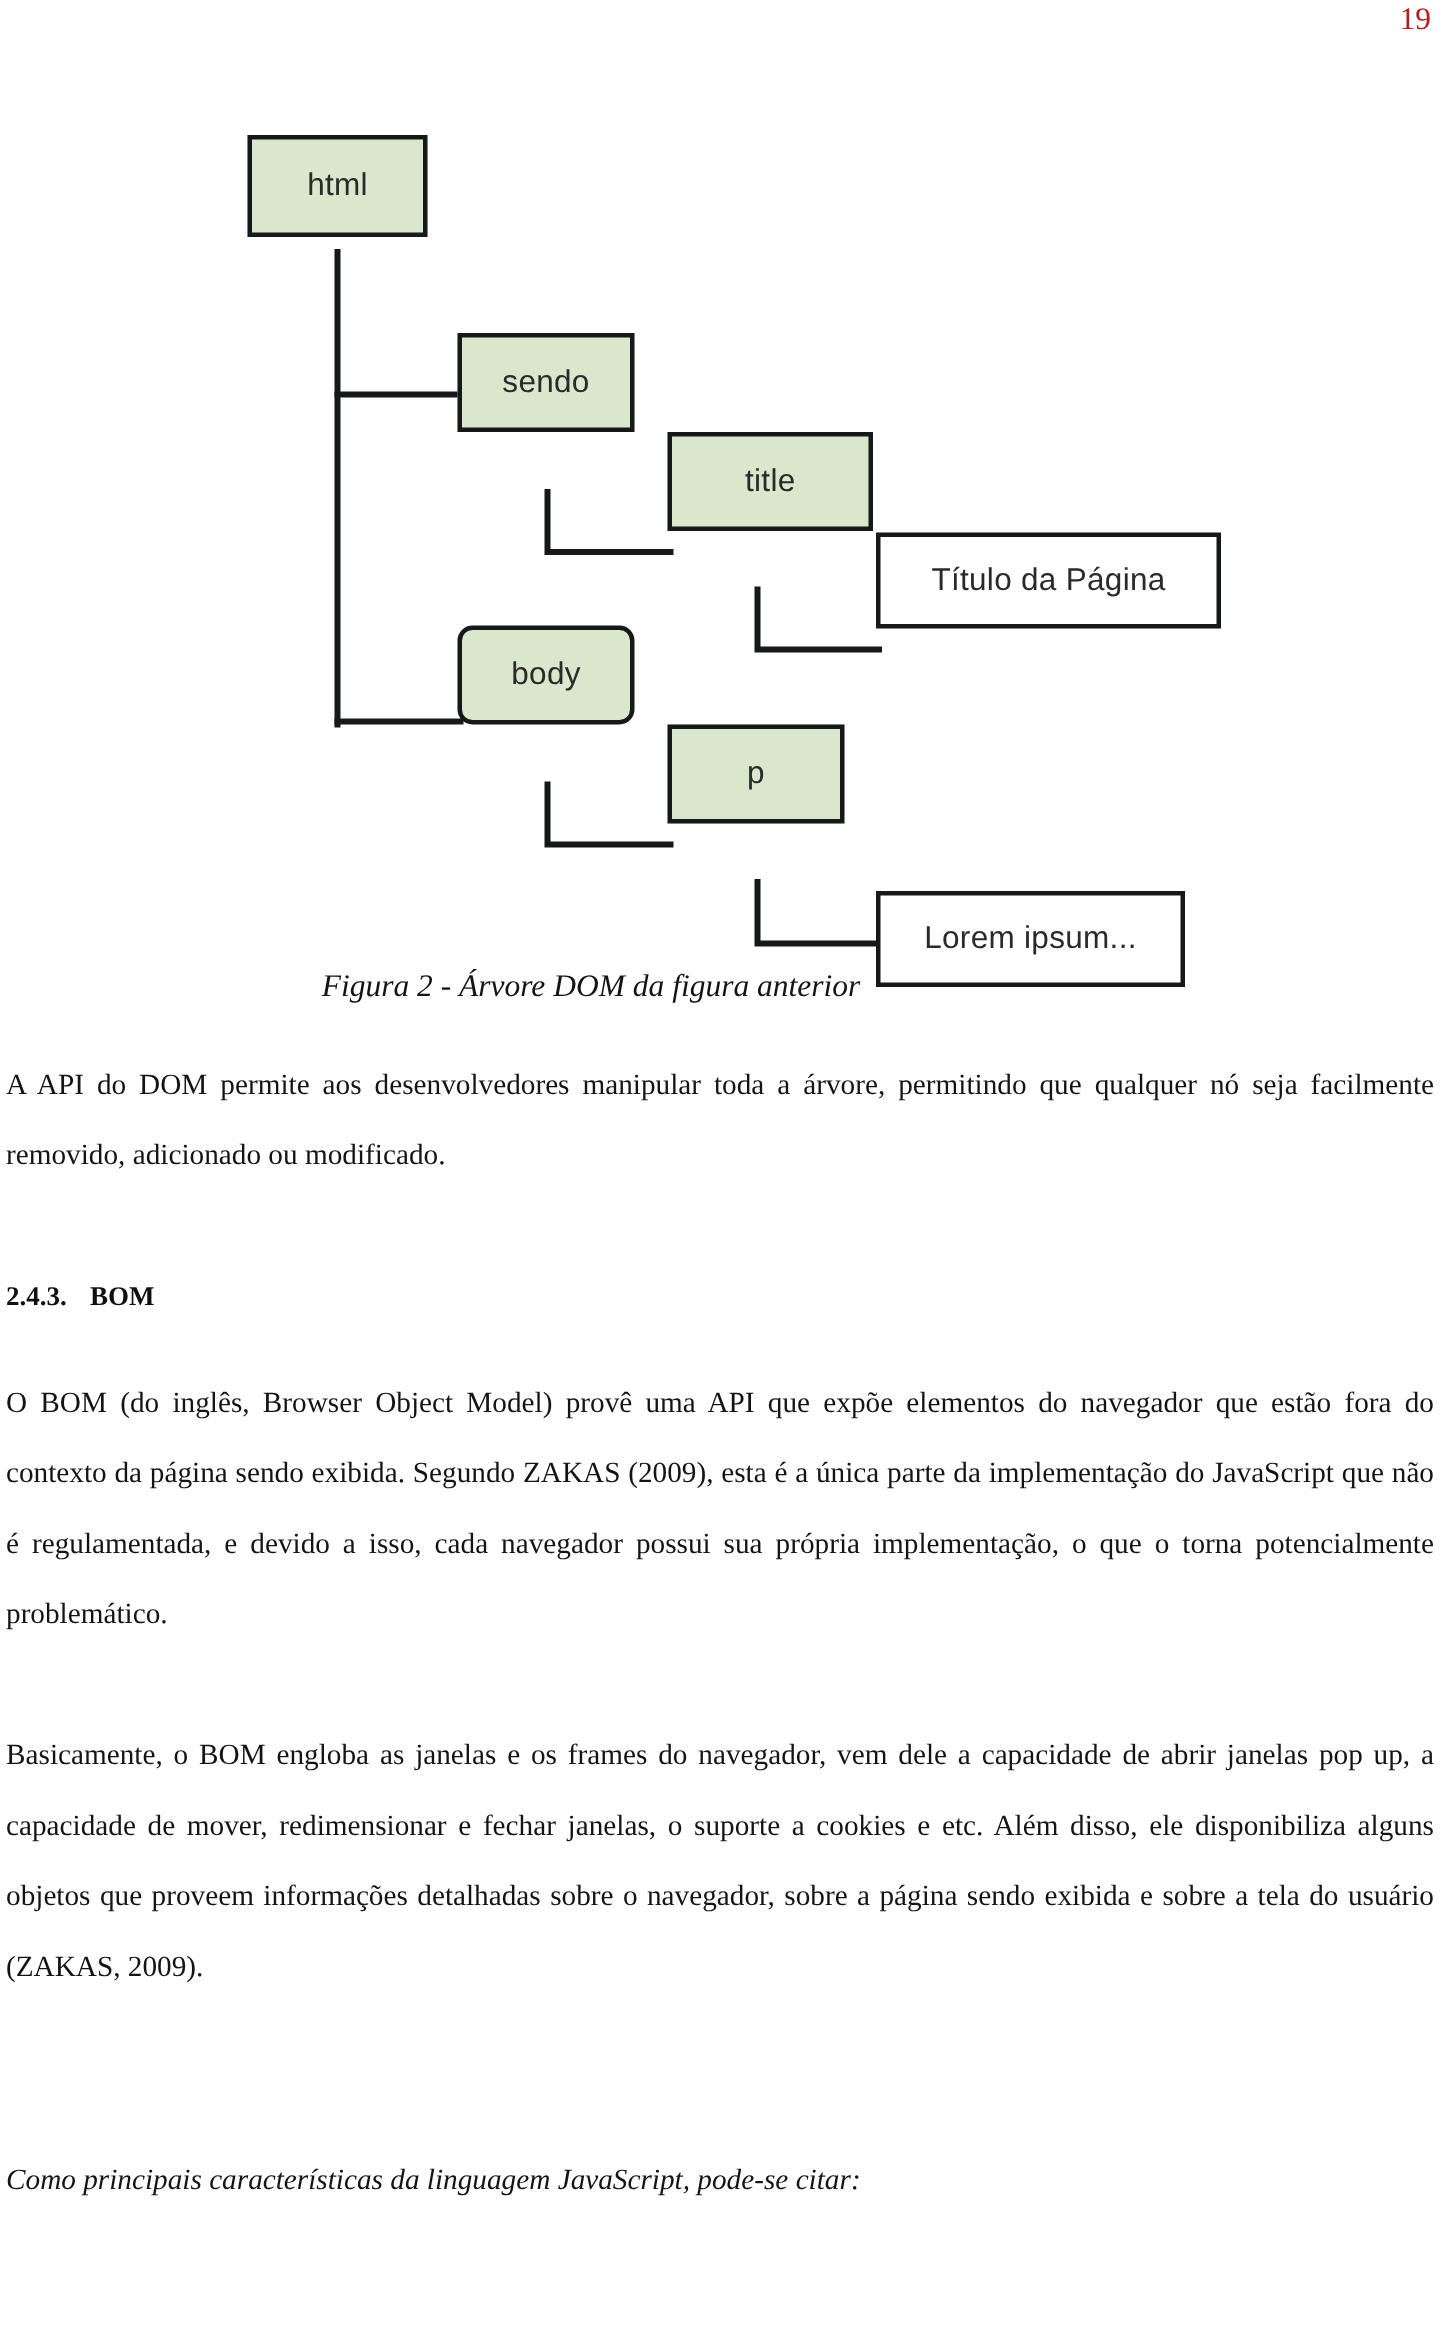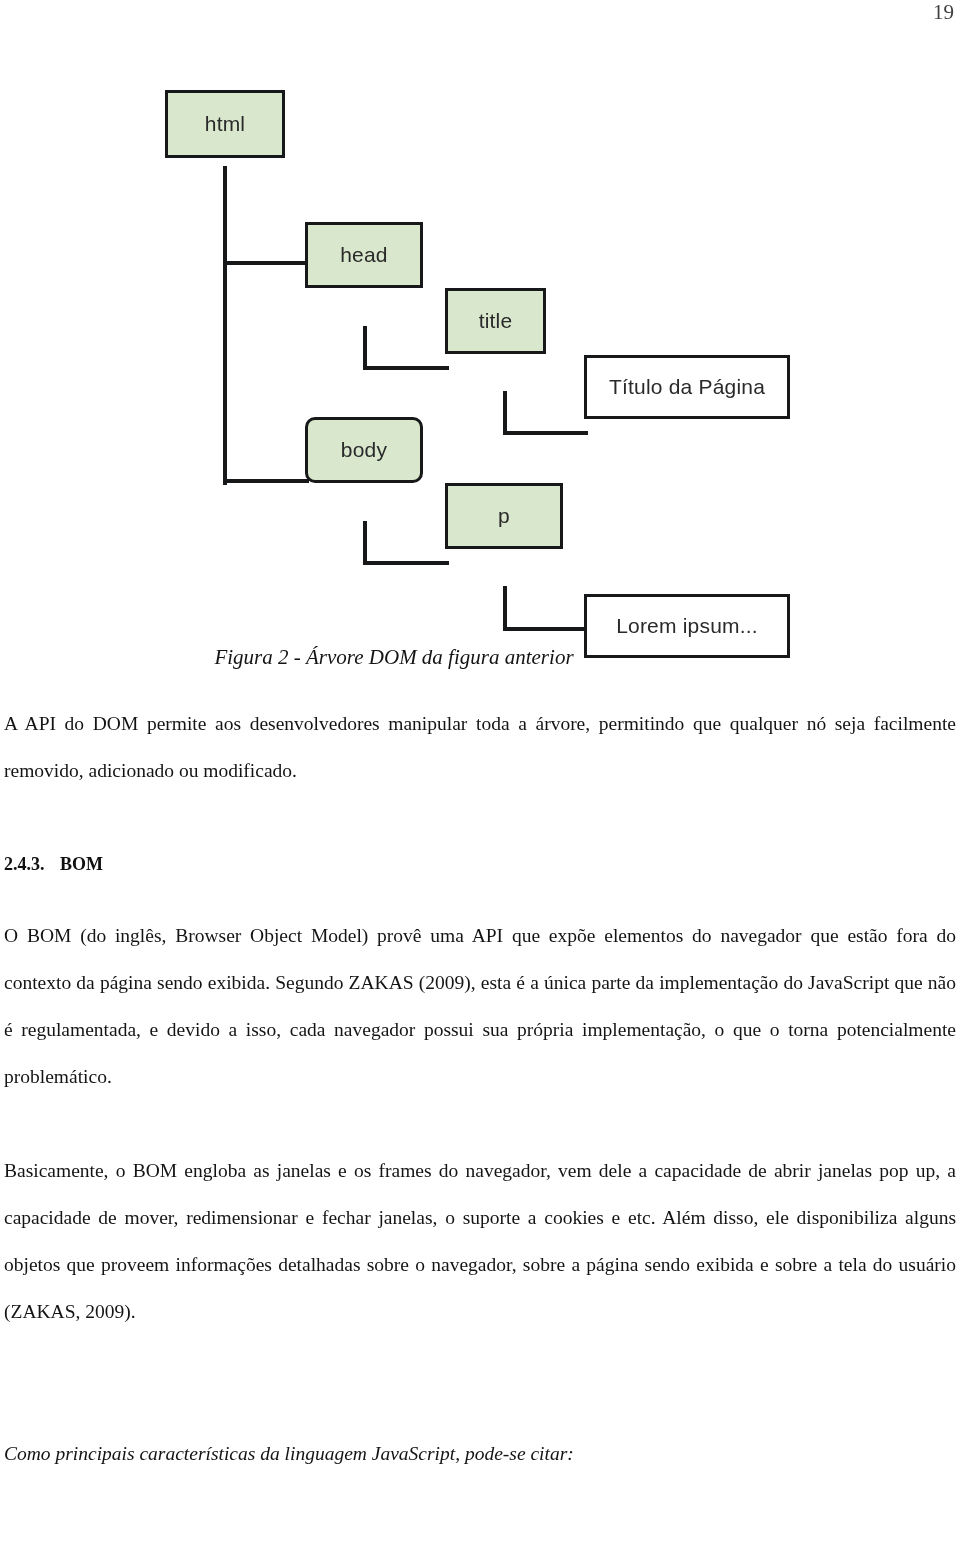--- a/index.html
+++ b/index.html
@@ -16,21 +16,21 @@
     overflow: hidden;
   }
 
   
   .page-number {
     position: absolute;
     top: 2px;
     right: 6px;
     font-size: 21px;
     line-height: 1;
-    color: #404040;
+    color: #b91c1c;
   }
 
   
   .figure-area {
     position: absolute;
     left: 0;
     top: 78px;
     width: 960px;
     height: 560px;
   }
@@ -130,28 +130,28 @@
 
       <path d="M 505 510 L 505 551 L 586 551"></path>
     </g>
   </svg>
 
   <div class="node-box element" style="left:165px; top:12px; width:120px; height:68px;">
     <span>html</span>
   </div>
 
   <div class="node-box element" style="left:305px; top:144px; width:118px; height:66px;">
-    <span>head</span>
+    <span>sendo</span>
   </div>
 
-  <div class="node-box element" style="left:445px; top:210px; width:101px; height:66px;">
+  <div class="node-box element" style="left:445px; top:210px; width:137px; height:66px;">
     <span>title</span>
   </div>
 
-  <div class="node-box text-node" style="left:584px; top:277px; width:206px; height:64px;">
+  <div class="node-box text-node" style="left:584px; top:277px; width:230px; height:64px;">
     <span>Título da Página</span>
   </div>
 
   <div class="node-box element" style="left:305px; top:339px; width:118px; height:66px;border-radius:10px;">
     <span>body</span>
   </div>
 
   <div class="node-box element" style="left:445px; top:405px; width:118px; height:66px;">
     <span>p</span>
   </div>

